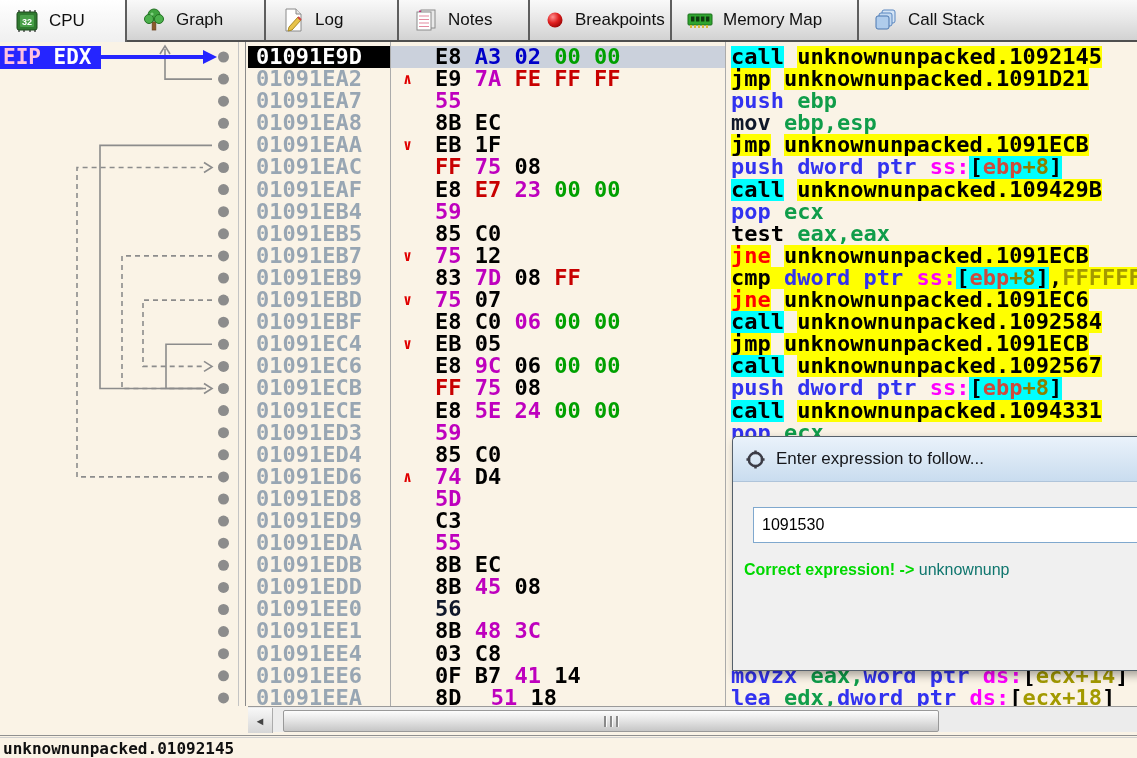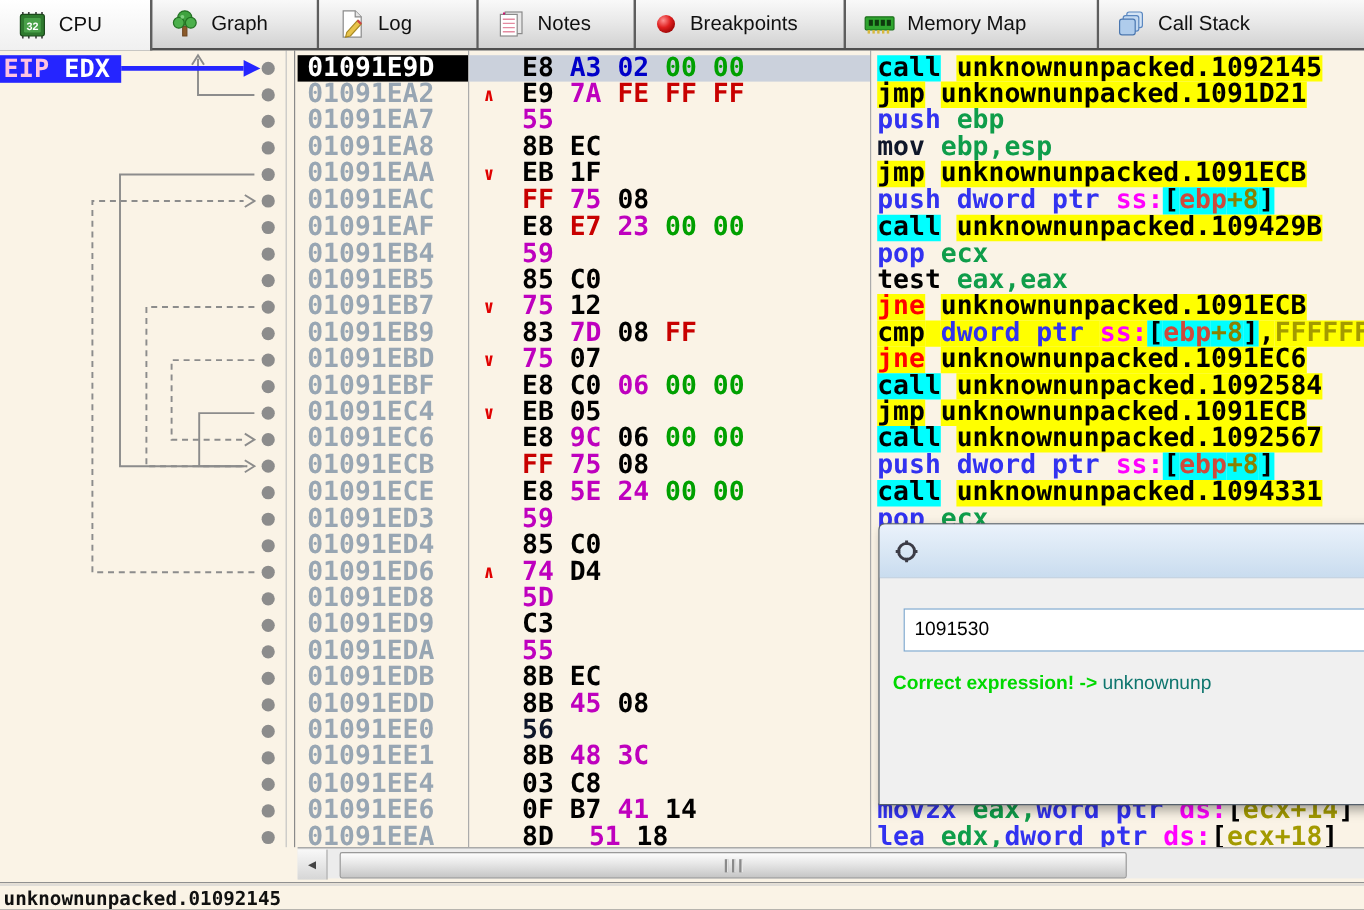--- a/index.html
+++ b/index.html
@@ -101,34 +101,34 @@
       <svg width="26" height="26" viewBox="0 0 26 26">
         <rect x="8" y="3" width="14" height="18" fill="#E9E9E9" stroke="#8A8A8A"></rect>
         <rect x="4" y="5" width="14" height="18" fill="#FFF" stroke="#8A8A8A"></rect>
         <g stroke="#E48AA0" stroke-width="1.2">
             <path d="M6 9h10M6 12.5h10M6 16h10M6 19.5h10"></path>
           </g>
         <path d="M7 5V3.5" stroke="#C06" stroke-width="1.5"></path>
       </svg>
       <span class="lbl">Notes</span>
     </div>
-    <div class="tab" style="width:175px">
+    <div class="tab" style="width:142px">
       <svg width="22" height="22" viewBox="0 0 22 22">
         <defs>
             <radialGradient id="bpg" cx="0.35" cy="0.3" r="0.8">
           <stop offset="0" stop-color="#FF9090"></stop>
               <stop offset="0.5" stop-color="#E02020"></stop>
               <stop offset="1" stop-color="#900000"></stop>
         </radialGradient>
           </defs>
         <circle cx="11" cy="11" r="7.5" fill="url(#bpg)"></circle>
       </svg>
       <span class="lbl">Breakpoints</span>
     </div>
-    <div class="tab" style="width:211px">
+    <div class="tab" style="width:187px">
       <svg width="28" height="24" viewBox="0 0 28 24">
         <rect x="2" y="6" width="24" height="11" rx="1" fill="#2FA52F" stroke="#1C701C"></rect>
         <g fill="#0E3A0E">
             <rect x="5" y="8.5" width="3.4" height="5"></rect>
             <rect x="10" y="8.5" width="3.4" height="5"></rect>
             <rect x="15" y="8.5" width="3.4" height="5"></rect>
             <rect x="20" y="8.5" width="3.4" height="5"></rect>
           </g>
         <g fill="#D8B93C">
             <rect x="4" y="17" width="2" height="3"></rect>
@@ -299,20 +299,21 @@
     </div>
 
   <div id="dialog">
     <div class="title">
       <svg width="21" height="21" viewBox="0 0 22 22">
         <circle cx="11" cy="11" r="7" fill="none" stroke="#3C3C46" stroke-width="2.6"></circle>
         <g stroke="#3C3C46" stroke-width="2.6">
             <path d="M11 1.5v4M11 16.5v4M1.5 11h4M16.5 11h4"></path>
           </g>
       </svg>
+      <span class="txt">Enter expression to follow...</span>
     </div>
     <input id="dlg-input" type="text" value="1091530" style="">
     <div id="dlg-result">
       <span class="ok">Correct expression! -&gt; </span><span class="val">unknownunp</span>
     </div>
   </div>
 
   <div id="hscroll">
     <div class="larr">
         <span>◄</span>

